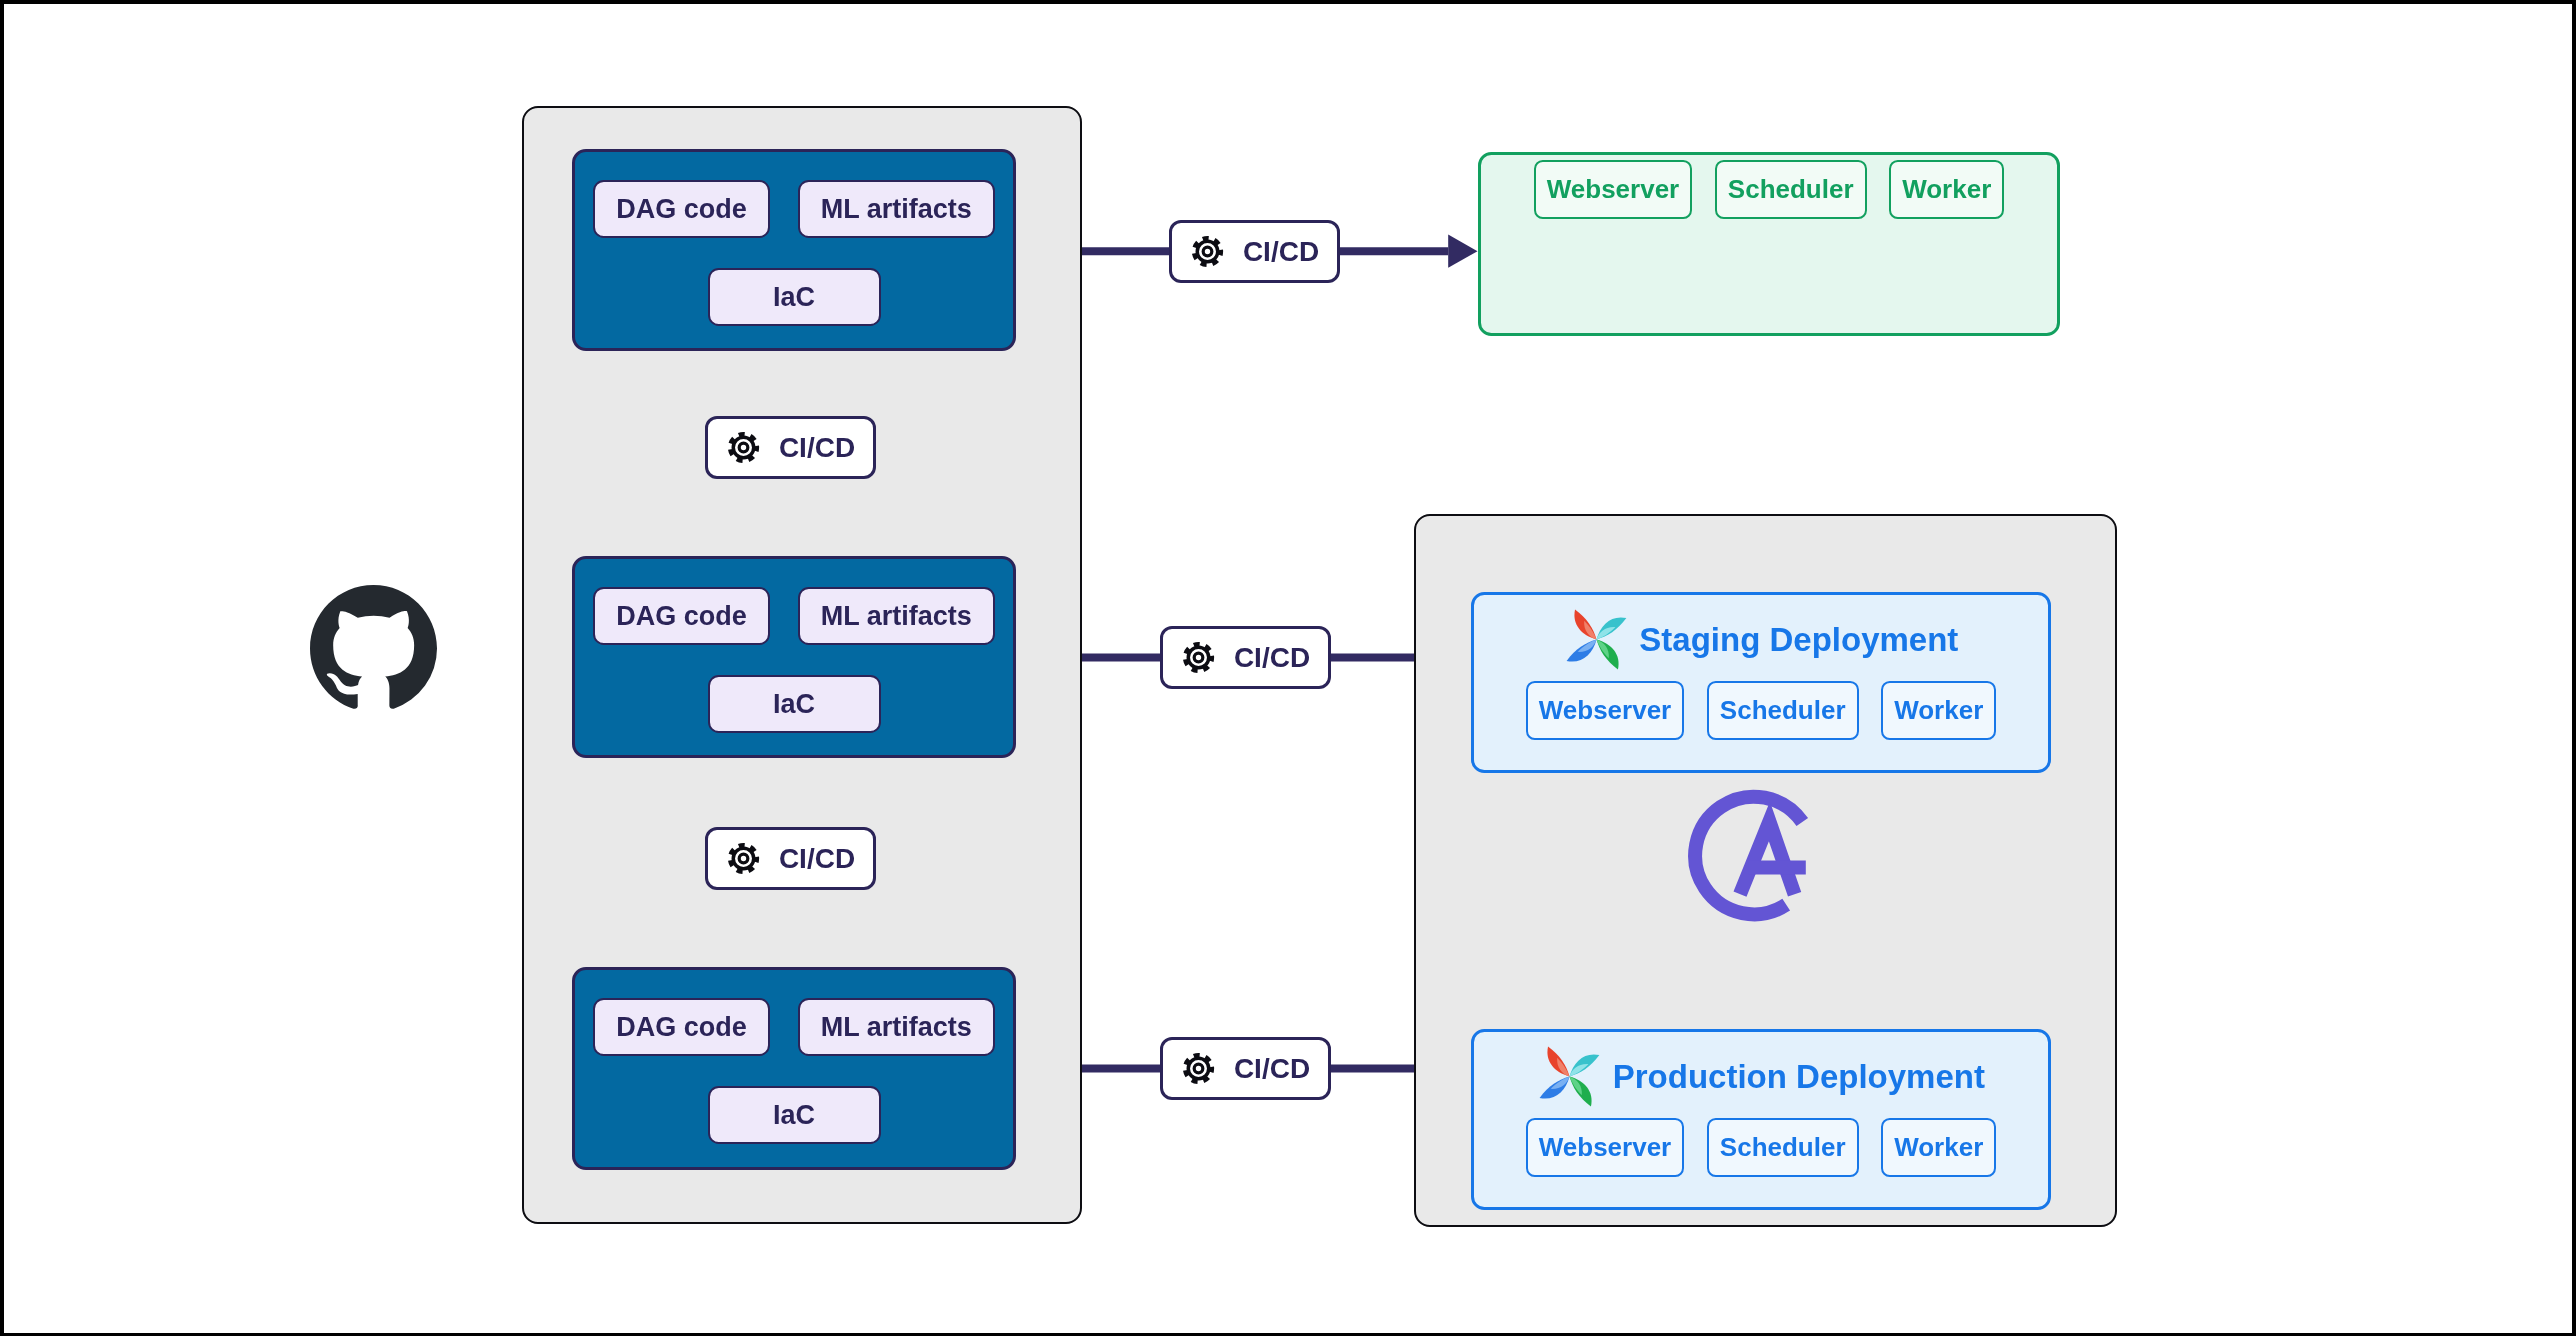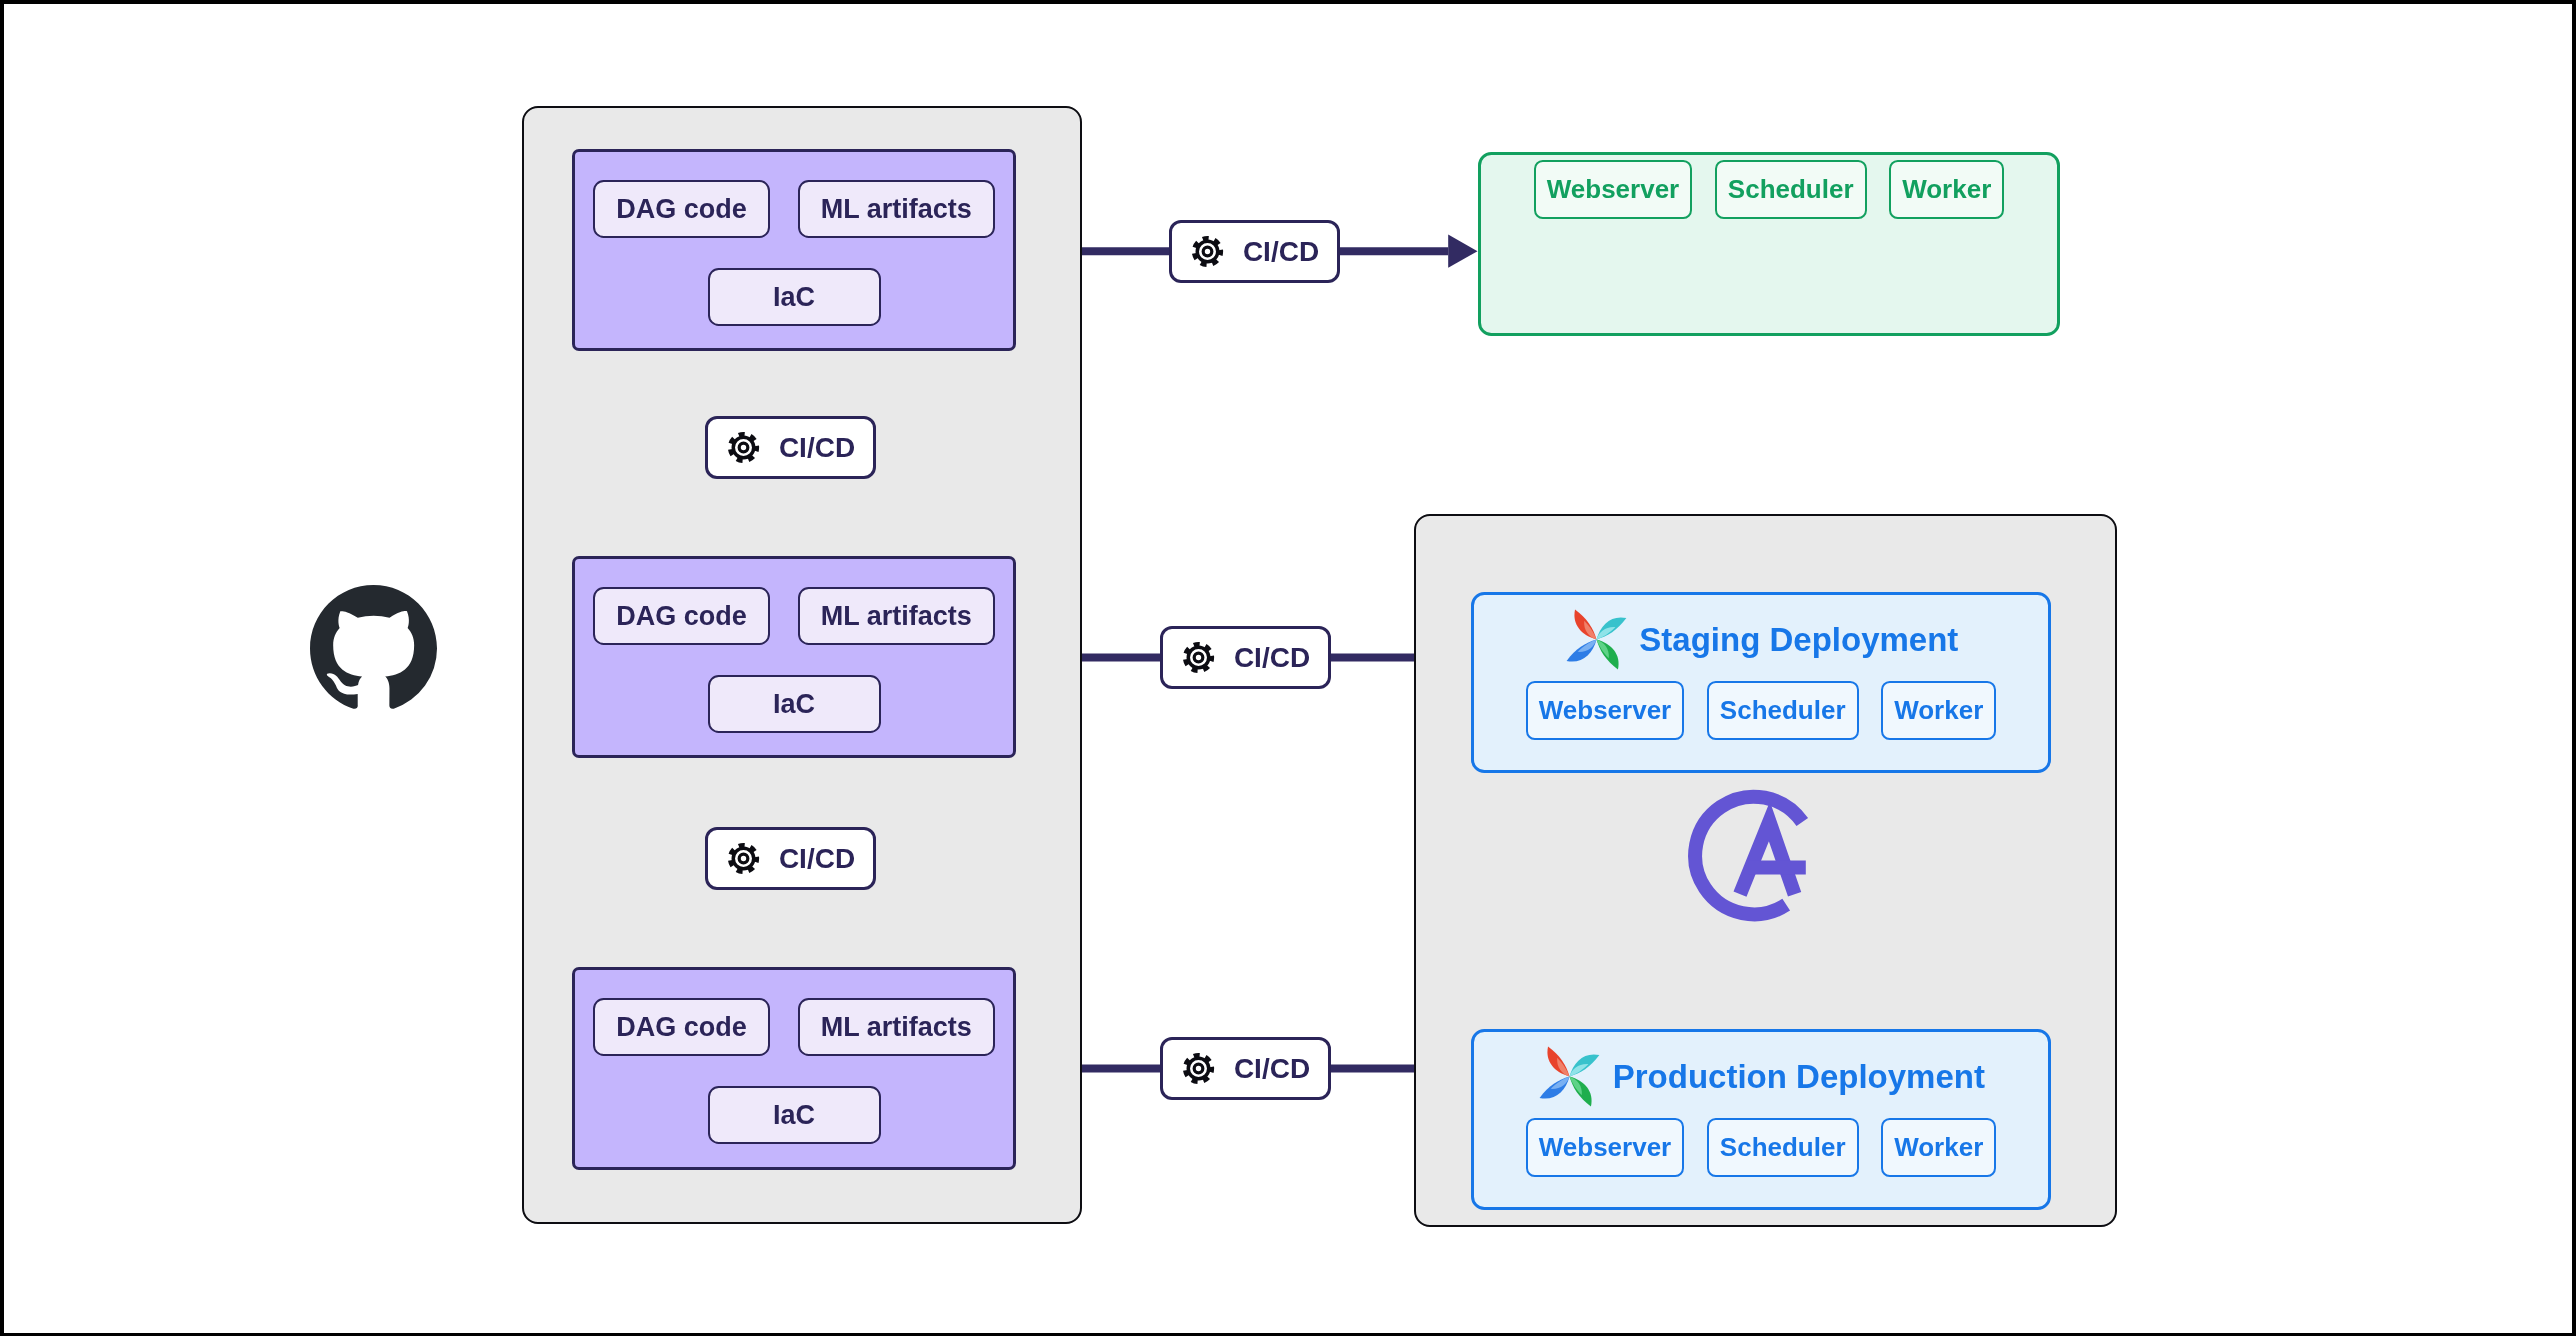--- a/index.html
+++ b/index.html
@@ -7,22 +7,22 @@
     position:relative;width:2576px;height:1337px;box-sizing:border-box;
     background:#ffffff;border:4px solid #000;overflow:hidden;
     font-family:"Liberation Sans",sans-serif;font-weight:700;
   }
   
   .group-panel{
     position:absolute;background:#e9e9e9;border:2.7px solid #0d0d12;border-radius:16px;
   }
   
   .repo-box{
-    position:absolute;width:444px;height:202px;background:#c4b5fd;
-    border:3.3px solid #2b2458;border-radius:7px;box-sizing:border-box;
+    position:absolute;width:444px;height:202px;background:#0369a1;
+    border:3.3px solid #2b2458;border-radius:14px;box-sizing:border-box;
   }
   .chip-row{display:flex;justify-content:center;gap:28px;margin-top:28px;}
   .chip-row2{display:flex;justify-content:center;margin-top:30px;}
   .chip{
     display:flex;align-items:center;justify-content:center;
     height:58px;padding:0 21px;background:#efe9fa;border:2.7px solid #2b2458;
     border-radius:10.7px;color:#2b2458;font-size:27px;box-sizing:border-box;white-space:nowrap;
   }
   .chip.iac{min-width:173px;text-align:right;}
   

